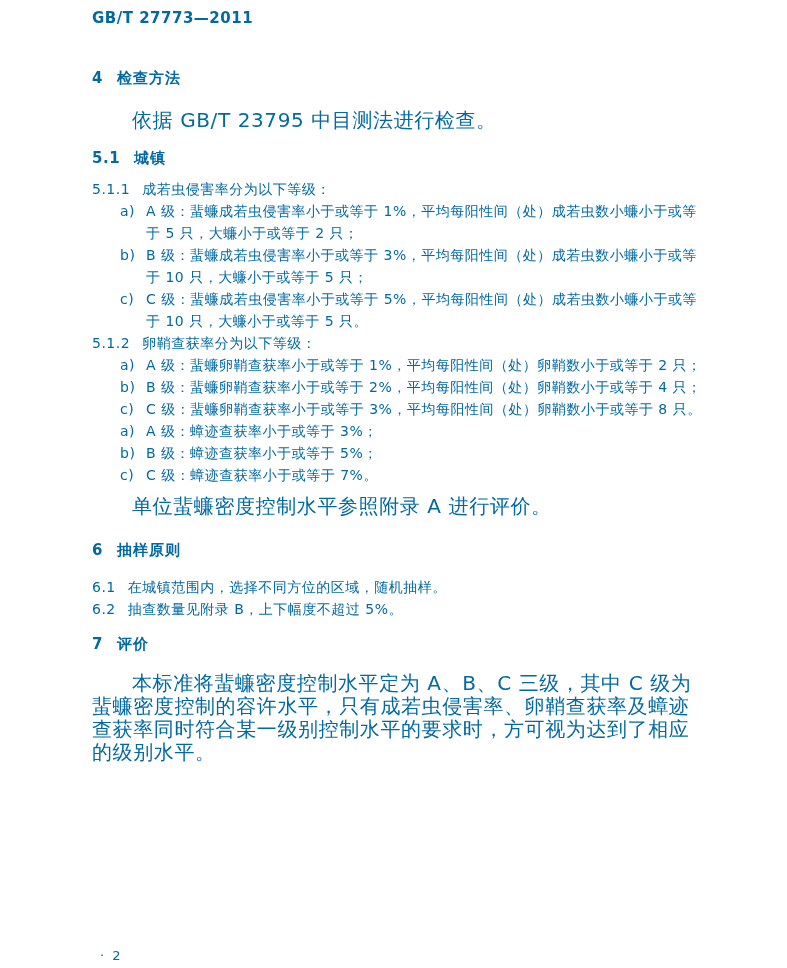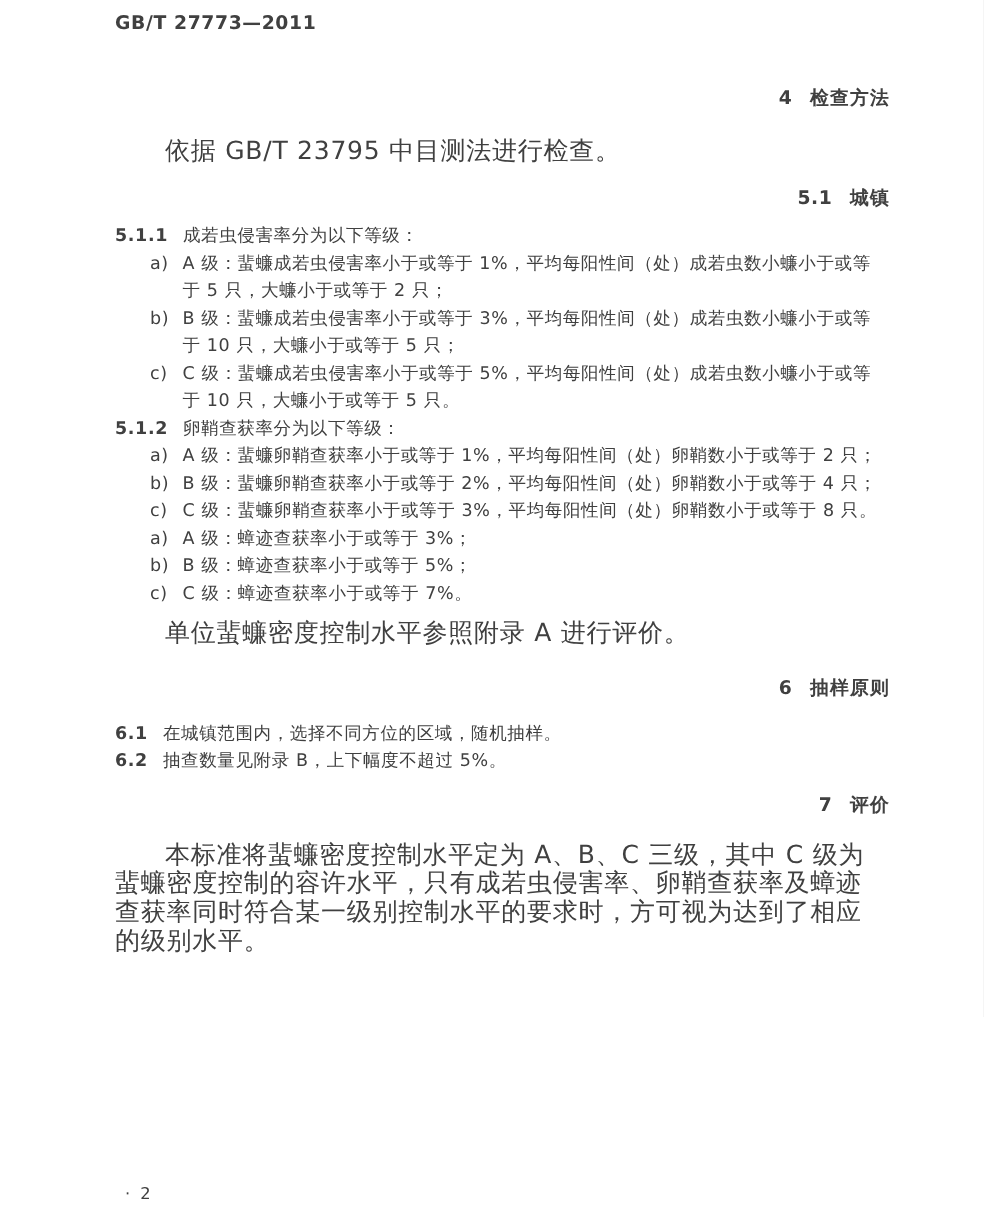--- a/index.html
+++ b/index.html
@@ -3,46 +3,45 @@
 <meta charset="utf-8">
 <style>
   * { margin: 0; padding: 0; box-sizing: border-box; }
   html, body { background: #e8e8e8; }
   .page {
     position: relative;
     width: 787px;
     height: 968px;
     background: #ffffff;
     font-family: "DejaVu Sans", sans-serif;
-    color: #404040;
+    color: #0369a1;
     overflow: hidden;
   }
   .content {
     padding: 10px 75px 0 92px;
   }
   .running-header {
     font-weight: bold;
     font-size: 15px;
     line-height: 16px;
     letter-spacing: 0.5px;
   }
   .clause-heading {
     font-weight: bold;
     font-size: 15px;
     line-height: 20px;
     letter-spacing: 1px;
-    text-align: right;
   }
   .clause-heading .num { display: inline-block; margin-right: 14px; letter-spacing: 0.5px; }
   .clause-lead {
     font-size: 14px;
     line-height: 22px;
     letter-spacing: 0.5px;
   }
-  .clause-lead .num { font-weight: bold; display: inline-block; margin-right: 12px; }
+  .clause-lead .num { font-weight: normal; display: inline-block; margin-right: 12px; }
   .para {
     font-size: 20px;
     line-height: 22px;
     letter-spacing: 0.6px;
     text-indent: 2em;
     max-width: 612px;
   }
   .letter-list { list-style: none; }
   .letter-item {
     display: flex;

